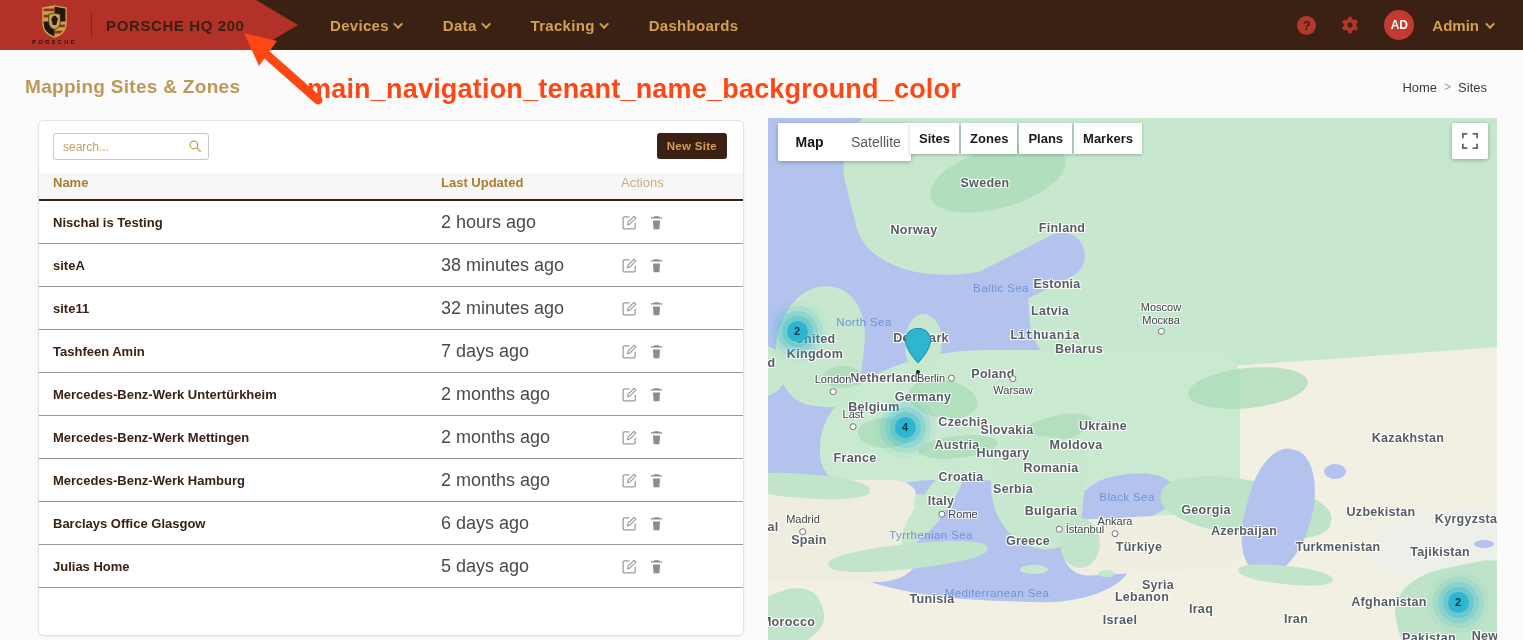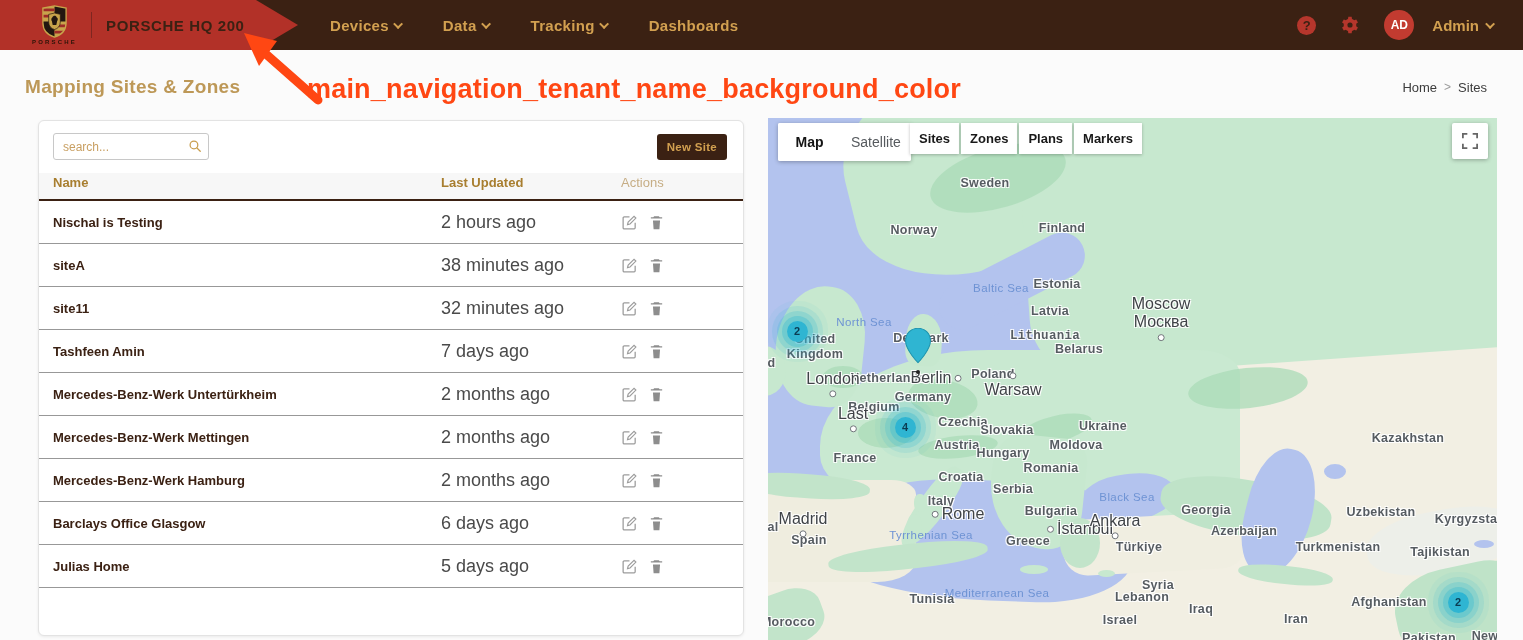--- a/index.html
+++ b/index.html
@@ -41,21 +41,21 @@
   .page-header { position:absolute; left:25px; right:36px; top:72px; height:30px;
     display:flex; align-items:center; justify-content:space-between; }
   .page-title { font-size:19px; font-weight:700; letter-spacing:.3px; color:#BD9857; }
   .breadcrumb { display:flex; align-items:center; gap:7px; font-size:13px; color:#3c3c3c; }
   .breadcrumb .crumb { cursor:pointer; }
   .crumb-sep { color:#9a9a9a; font-size:12px; }
 
   
   .card { position:absolute; left:38px; top:120px; width:706px; height:516px; background:#fff;
     border:1px solid #E3E3E3; border-radius:6px; box-shadow:0 1px 3px rgba(0,0,0,.07); overflow:hidden; }
-  .toolbar { display:flex; align-items:flex-end; justify-content:space-between; padding:12px 16px 13px 14px; }
+  .toolbar { display:flex; align-items:flex-start; justify-content:space-between; padding:12px 16px 13px 14px; }
   .search-wrap { position:relative; }
   .search-input { width:156px; height:27px; border:1px solid #C8C8C8; border-radius:3px;
     font-size:12px; padding:0 26px 0 9px; color:#6b5a3d; outline:none; background:#fff; }
   .search-input::placeholder { color:#C9A063; }
   .search-icon { position:absolute; right:7px; top:6px; }
   .new-site-btn { background:#3B2113; color:#D2A050; border:none; border-radius:3px; height:26px;
     padding:0 10px; font-size:11.5px; font-weight:700; letter-spacing:.3px; cursor:pointer; }
   .thead { display:grid; grid-template-columns:388px 180px auto; padding:0 0 8px 14px; background:#F7F7F7;
     height:28px; align-items:center; border-bottom:2px solid #3B2113; }
   .thead .h { font-size:13px; font-weight:700; color:#A87E2F; }
@@ -108,21 +108,21 @@
   .b-mountains{left:598px;top:392px;width:156px;height:62px;background:#EDEFE9;border-radius:45%;transform:rotate(-10deg);}
   .b-pakistan{left:628px;top:448px;width:132px;height:92px;background:#BFE3C8;border-radius:40% 30% 20% 45%;transform:rotate(-12deg);}
   .b-issyk{left:706px;top:422px;width:20px;height:8px;border-radius:50%;}
 
   .country-label { position:absolute; transform:translate(-50%,-50%); font-size:12.5px; font-weight:700;
     color:#565C61; letter-spacing:.3px; white-space:pre-line; text-align:center; line-height:1.2; z-index:3;
     text-shadow:-1px -1px 0 rgba(255,255,255,.9),1px -1px 0 rgba(255,255,255,.9),-1px 1px 0 rgba(255,255,255,.9),1px 1px 0 rgba(255,255,255,.9); }
   .sea-label { position:absolute; transform:translate(-50%,-50%); font-size:11.5px; color:#6E93D4;
     letter-spacing:.4px; white-space:nowrap; z-index:3; }
   .city-label { position:absolute; transform:translate(-50%,-50%); display:flex; align-items:center;
-    gap:3px; font-size:16px; color:#3F4347; z-index:3; white-space:nowrap;
+    gap:3px; font-size:11px; color:#3F4347; z-index:3; white-space:nowrap;
     text-shadow:-1px -1px 0 rgba(255,255,255,.9),1px -1px 0 rgba(255,255,255,.9),-1px 1px 0 rgba(255,255,255,.9),1px 1px 0 rgba(255,255,255,.9); }
   .city-below,.city-above { flex-direction:column; gap:2px; }
   .city-text { white-space:pre-line; text-align:center; line-height:1.15; }
   .city-dot { width:7px; height:7px; border:1.5px solid #70757a; background:#fff; border-radius:50%; flex:0 0 auto; }
 
   .cluster { position:absolute; width:21px; height:21px; margin:-10.5px 0 0 -10.5px; border-radius:50%;
     background:#2FB5D2; display:flex; align-items:center; justify-content:center; font-size:11px;
     font-weight:700; color:#0B3C52; cursor:pointer; z-index:5;
     box-shadow:0 0 0 5px rgba(47,181,210,.33),0 0 0 10px rgba(47,181,210,.22),0 0 0 15px rgba(47,181,210,.13),0 0 0 20px rgba(47,181,210,.06); }
   .map-pin { position:absolute; transform:translate(-50%,-100%); z-index:6; cursor:pointer; }

